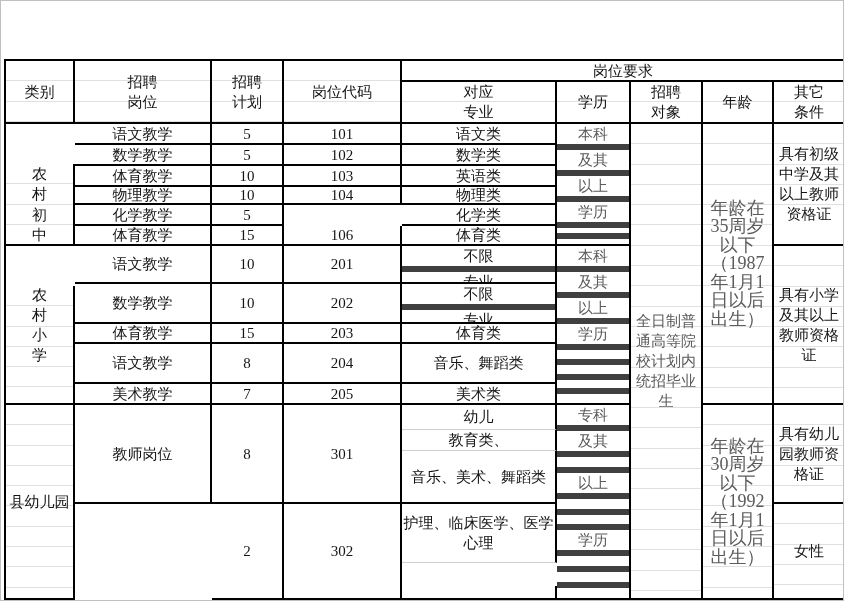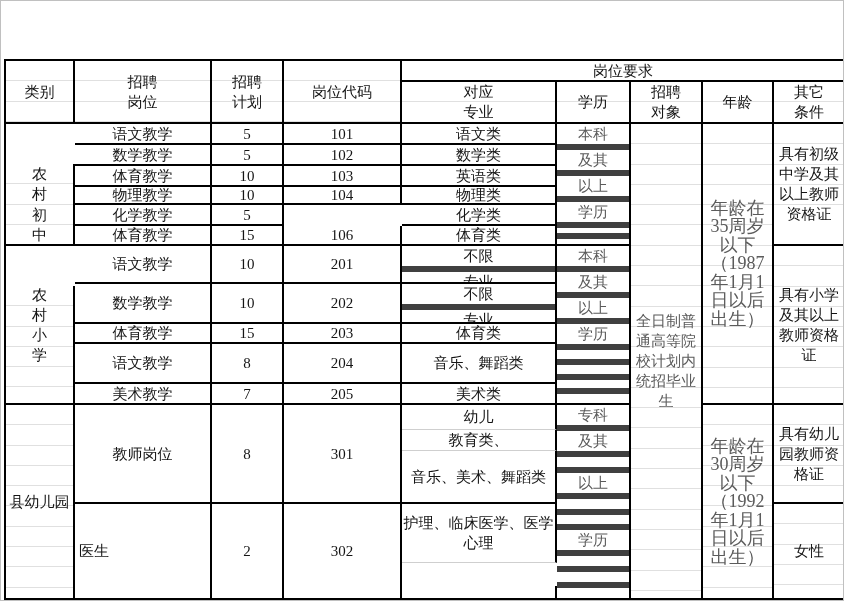--- a/index.html
+++ b/index.html
@@ -180,21 +180,20 @@
 
     <div class="c ruled" style="grid-area:9/9/14/10">
         <span class="n4">具有小学及其以上教师资格证</span>
       </div>
 
     <div class="c ruled" style="grid-area:14/1/20/2">
         <span>县幼儿园</span>
       </div>
 
     <div class="c" style="grid-area:14/2/17/3">教师岗位</div>
-    <div class="c left" style="grid-area:17/2/20/3">医生</div>
 
     <div class="c" style="grid-area:14/3/17/4">8</div>
     <div class="c" style="grid-area:17/3/20/4">2</div>
 
     <div class="c" style="grid-area:14/4/17/5">301</div>
     <div class="c" style="grid-area:17/4/20/5">302</div>
 
     <div class="c lb" style="border-bottom-width:1px;border-bottom-color:#cfcfcf;grid-area:14/5/15/6">幼儿</div>
     <div class="c lb" style="grid-area:15/5/16/6">教育类、</div>
     <div class="c" style="grid-area:16/5/17/6">音乐、美术、舞蹈类</div>

